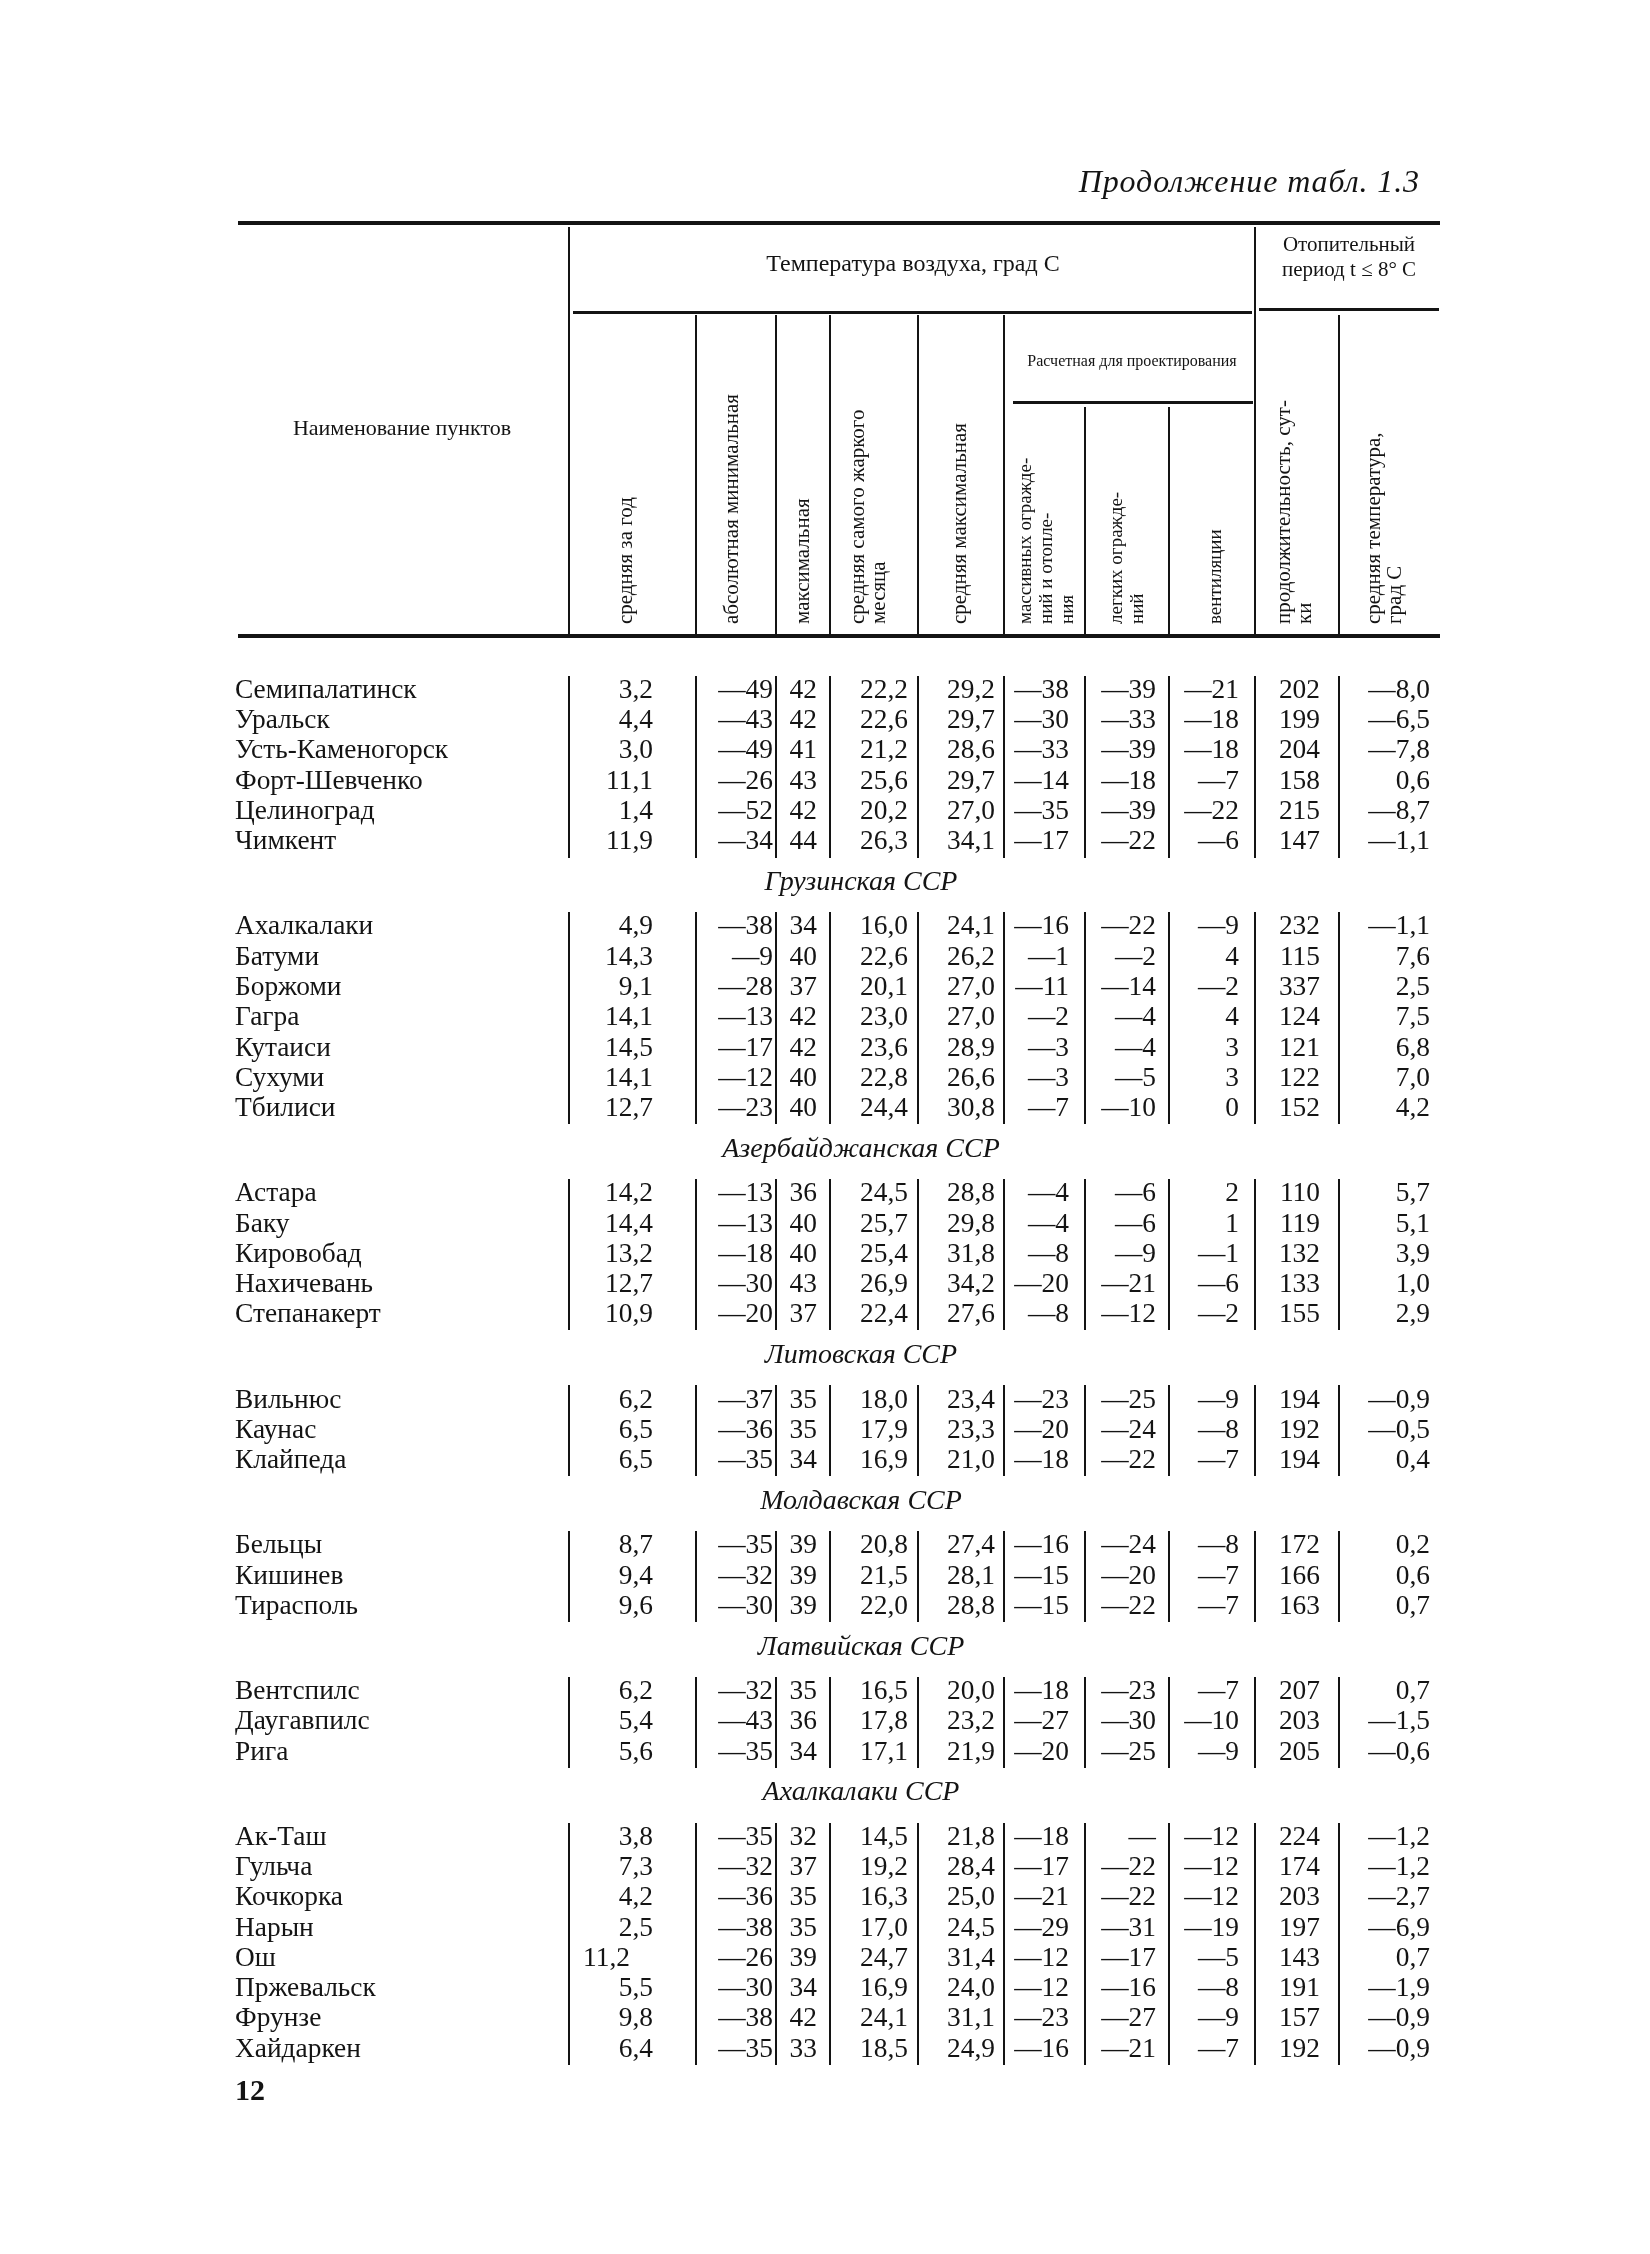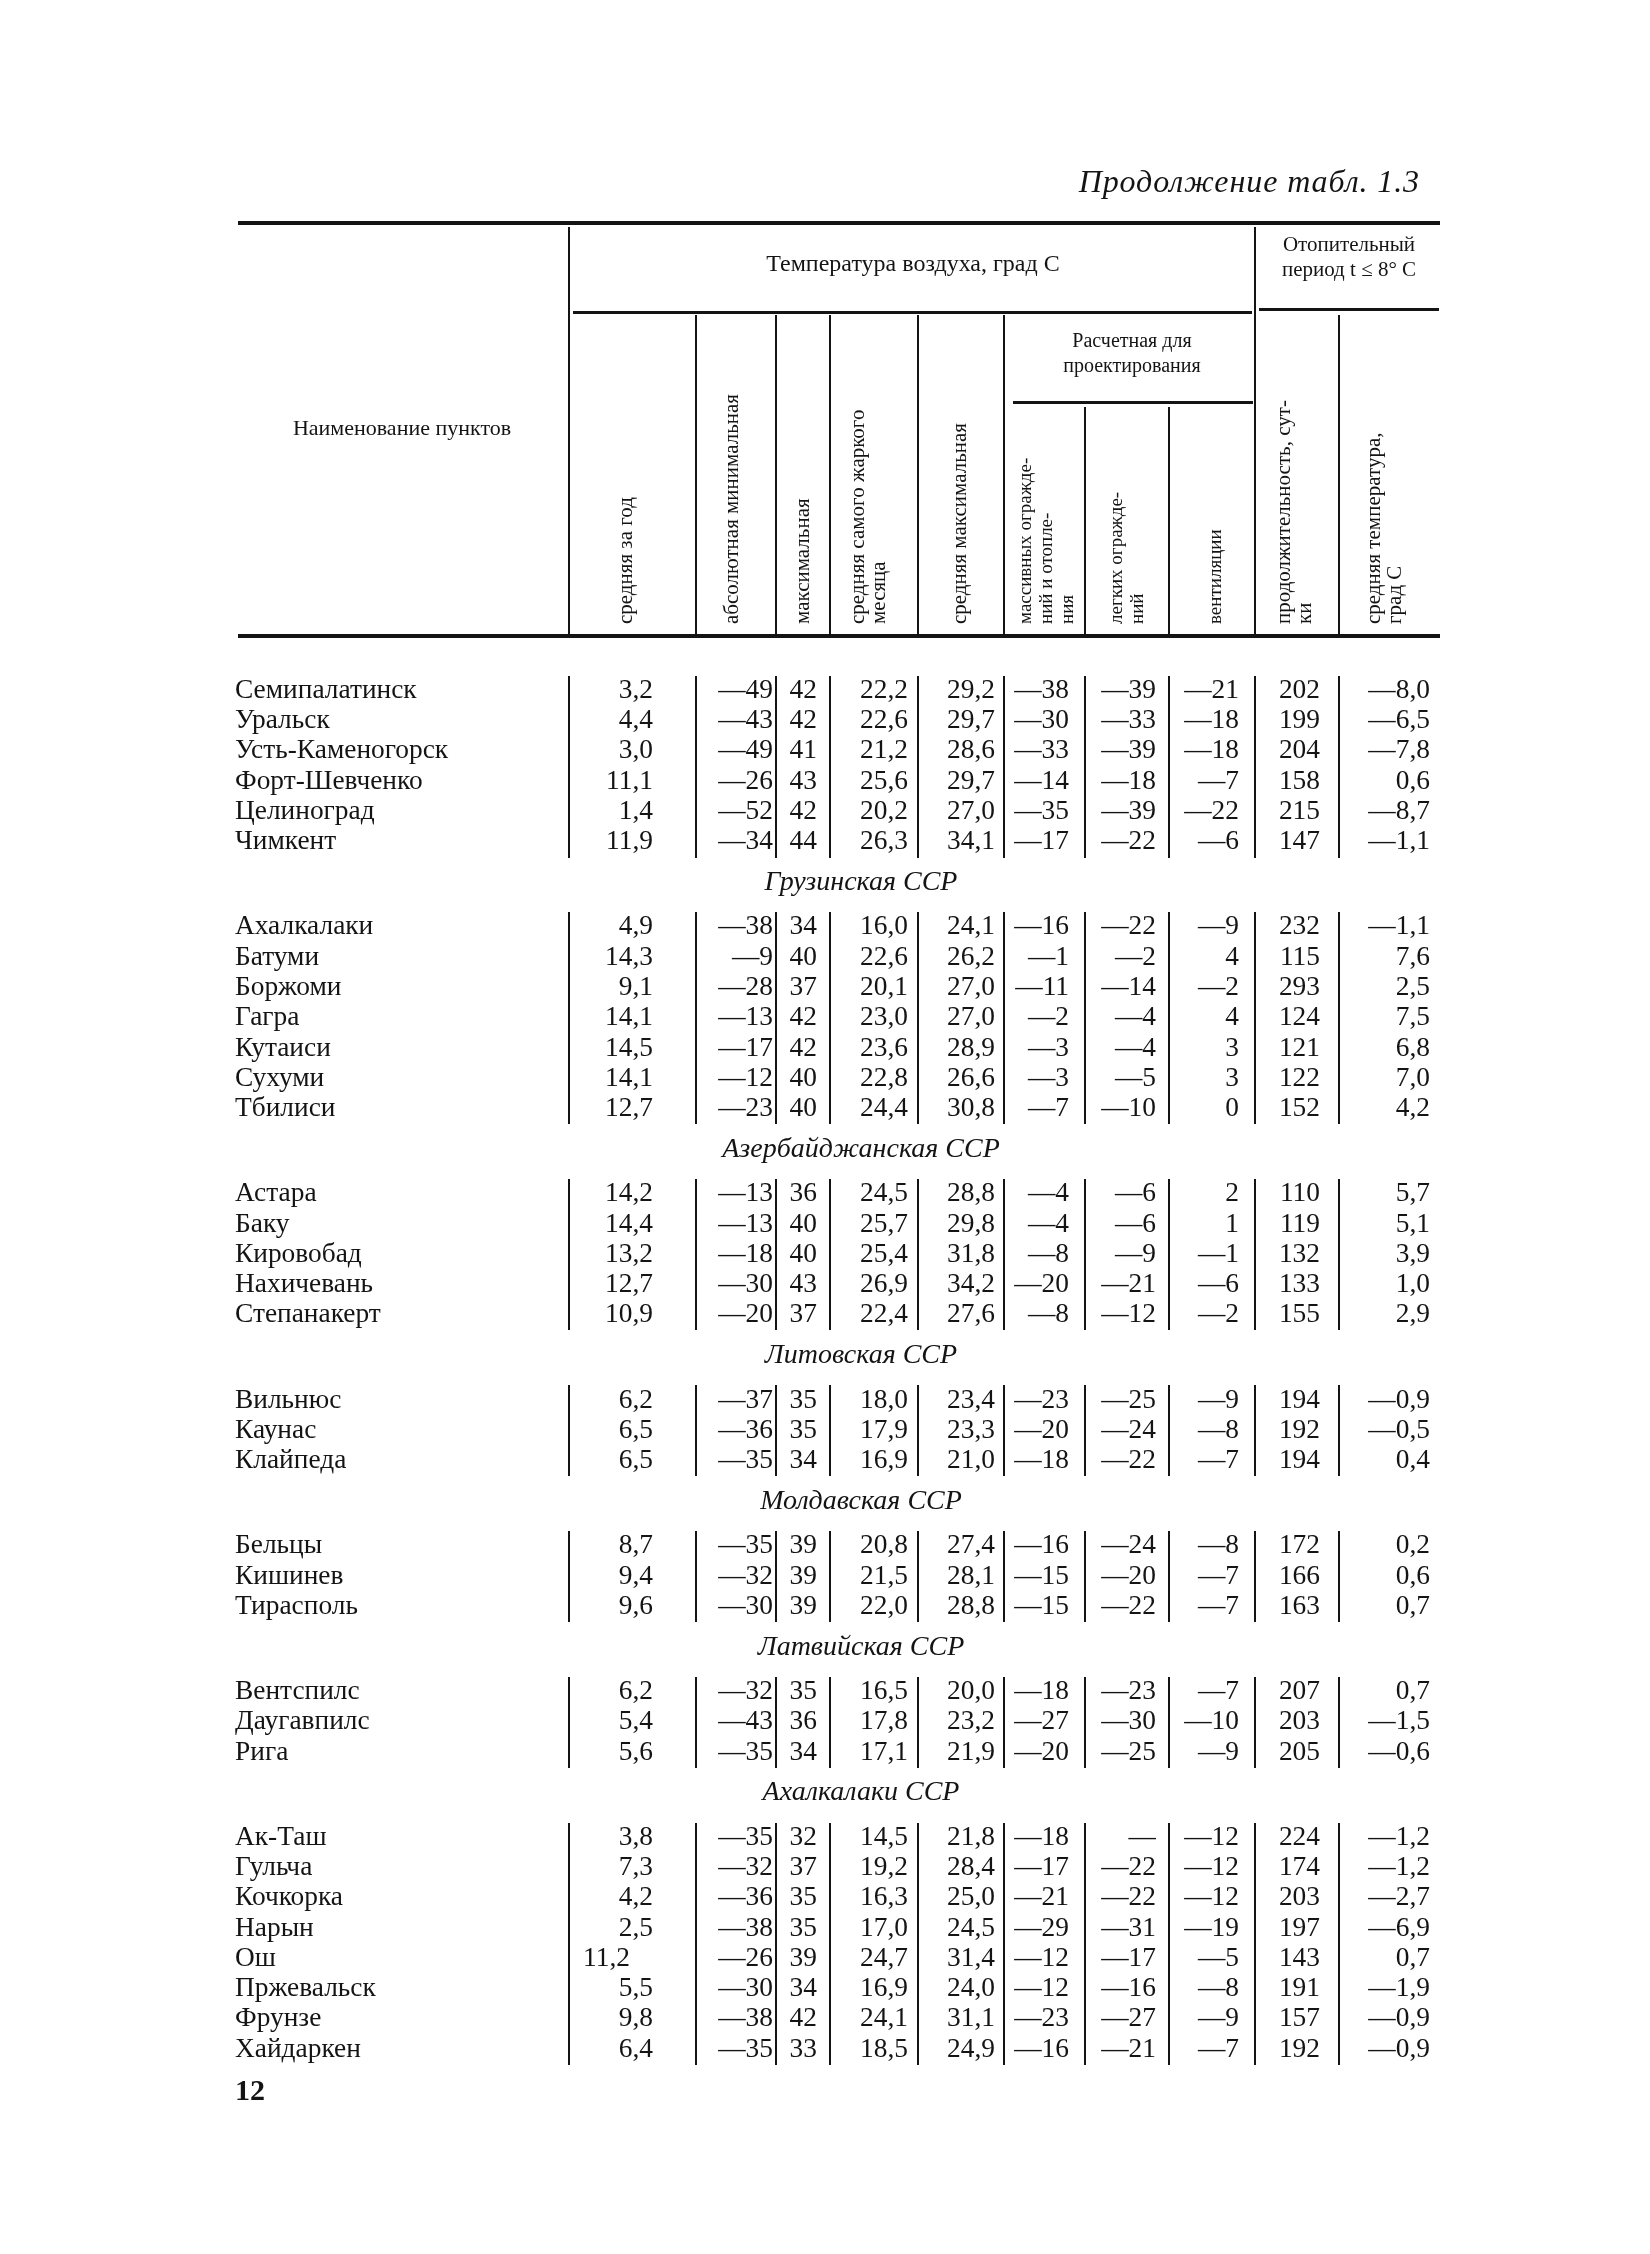--- a/index.html
+++ b/index.html
@@ -37,21 +37,21 @@
 <div class="vline" style="left:829px;top:315px;height:319px;"></div>
 <div class="vline" style="left:917px;top:315px;height:319px;"></div>
 <div class="vline" style="left:1003px;top:315px;height:319px;"></div>
 <div class="vline" style="left:1084px;top:407px;height:227px;"></div>
 <div class="vline" style="left:1168px;top:407px;height:227px;"></div>
 <div class="vline" style="left:1338px;top:315px;height:319px;"></div>
 
 <div class="hdr" style="left:246px;top:416px;width:312px;">Наименование пунктов</div>
 <div class="hdr" style="left:577px;top:251px;width:672px;font-size:24px;">Температура воздуха, град С</div>
 <div class="hdr" style="left:1259px;top:232px;width:180px;font-size:21px;">Отопительный период t ≤ 8° С</div>
-<div class="hdr" style="left:1011px;top:328px;width:242px;font-size:20px;">Расчетная для проектирования</div>
+<div class="hdr" style="left:1011px;top:349px;width:242px;font-size:16px;">Расчетная для проектирования</div>
 
 <div class="vhdr" style="left:615px;top:326px;height:298px;">средняя за год</div>
 <div class="vhdr" style="left:721px;top:326px;height:298px;">абсолютная минимальная</div>
 <div class="vhdr" style="left:792px;top:326px;height:298px;">максимальная</div>
 <div class="vhdr" style="left:847px;top:326px;height:298px;">средняя самого жаркого
 месяца</div>
 <div class="vhdr" style="left:949px;top:326px;height:298px;">средняя максимальная</div>
 <div class="vhdr" style="left:1014px;top:416px;height:208px;font-size:19px;">массивных огражде-
 ний и отопле-
 ния</div>
@@ -182,21 +182,21 @@
     <div class="row" style="top: 971px; left: 0px; width: 1650px;">
       <span style="left: 235px;">Боржоми</span>
       <span class="c" style="right: 997px;">9,1</span>
       <span class="c" style="right: 877px;">—28</span>
       <span class="c" style="right: 833px;">37</span>
       <span class="c" style="right: 742px;">20,1</span>
       <span class="c" style="right: 655px;">27,0</span>
       <span class="c" style="right: 581px;">—11</span>
       <span class="c" style="right: 494px;">—14</span>
       <span class="c" style="right: 411px;">—2</span>
-      <span class="c" style="right: 330px;">293</span>
+      <span class="c" style="right: 330px;">337</span>
       <span class="c" style="right: 220px;">2,5</span>
     </div>
     <div class="row" style="top: 1001px; left: 0px; width: 1650px;">
       <span style="left: 235px;">Гагра</span>
       <span class="c" style="right: 997px;">14,1</span>
       <span class="c" style="right: 877px;">—13</span>
       <span class="c" style="right: 833px;">42</span>
       <span class="c" style="right: 742px;">23,0</span>
       <span class="c" style="right: 655px;">27,0</span>
       <span class="c" style="right: 581px;">—2</span>

